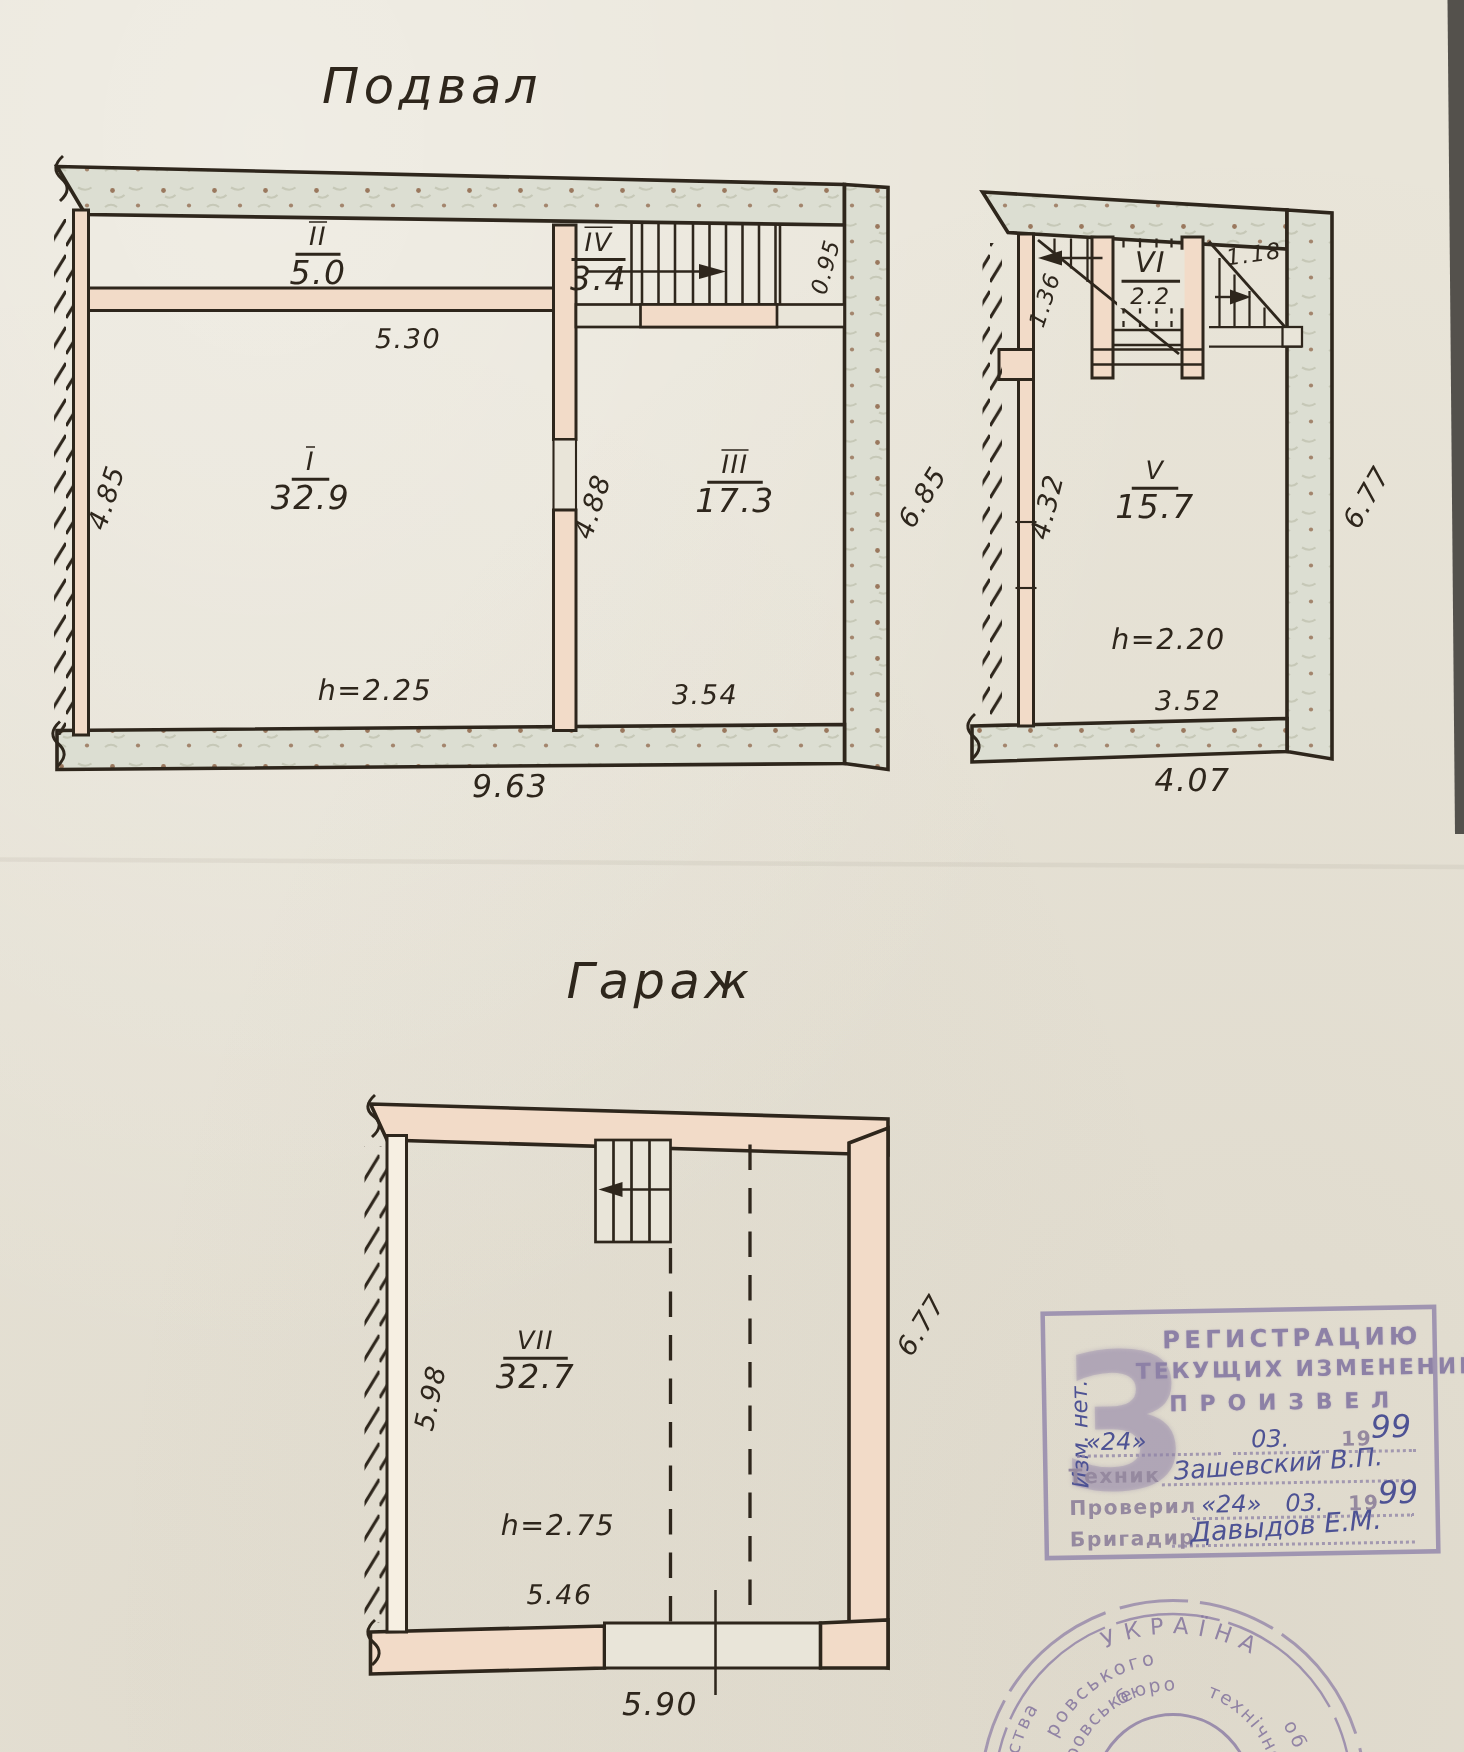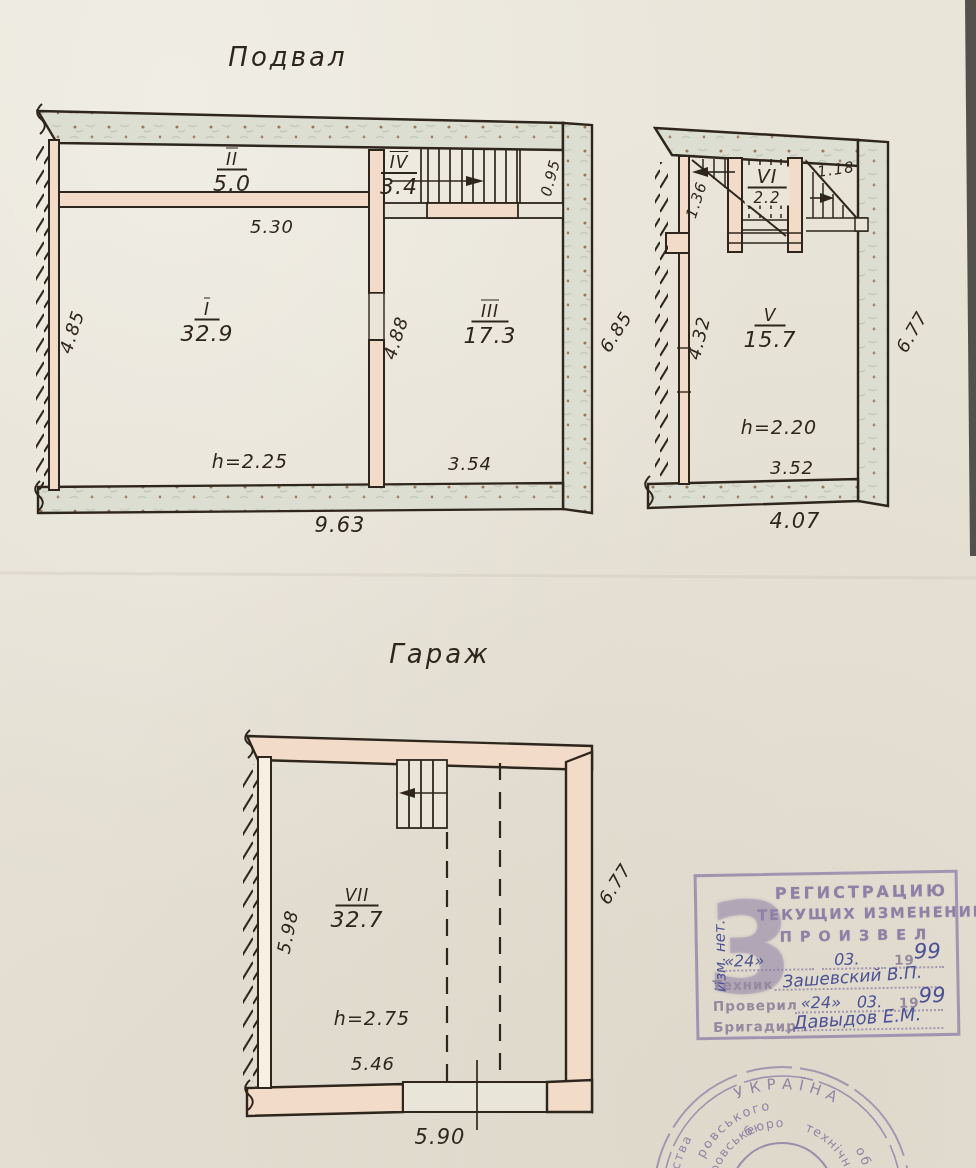--- a/index.html
+++ b/index.html
@@ -11,21 +11,21 @@
       radial-gradient(ellipse at 85% 95%, rgba(125,108,82,.10), transparent 65%),
       radial-gradient(ellipse at 10% 95%, rgba(125,108,82,.07), transparent 60%),
       #e9e5d9;
   }
   svg{position:absolute;left:0;top:0;}
   .lbl{
     position:absolute;transform:translate(-50%,-50%);
     font-style:italic;color:#2e261c;white-space:nowrap;
     font-size:18px;letter-spacing:1px;line-height:1;
   }
-  .title{font-size:26px;letter-spacing:3px;font-weight:500;}
+  .title{font-size:33px;letter-spacing:3px;font-weight:500;}
   .big{font-size:21px;}
   .sm{font-size:15px;}
   .hnote{font-size:19px;}
   .fr{text-align:center;}
   .fr .num{display:inline-block;border-bottom:2px solid #2e261c;padding:0 9px 1px;font-size:17px;}
   .fr .num.ov{text-decoration:overline;}
   .fr .area{display:block;padding-top:2px;font-size:22px;}
   .onpaper{background:#e9e5d9;padding:0 3px;}
   
   #stamp{
@@ -215,21 +215,21 @@
       <text class="seal-t" font-size="12.5" letter-spacing="1" text-anchor="middle">
         <textPath href="#sp3" startOffset="76%">технічно</textPath>
       </text>
     </g>
 
     <polygon points="965,0 976,0 976,556 970,556" fill="#474440" opacity="0.92"></polygon>
   </svg>
 
   <div class="lbl title" style="left:288px;top:57px;">Подвал</div>
 
-  <div class="lbl fr" style="left:232px;top:172px;font-style:italic;">
+  <div class="lbl fr" style="left:212px;top:172px;font-style:italic;">
     <span class="num ov">II</span>
     <span class="area">5.0</span>
   </div>
   <div class="lbl fr sm" style="left:399px;top:176px;">
     <span class="num ov">IV</span>
     <span class="area">3.4</span>
   </div>
   <div class="lbl fr" style="left:207px;top:322px;">
     <span class="num ov">I</span>
     <span class="area">32.9</span>

